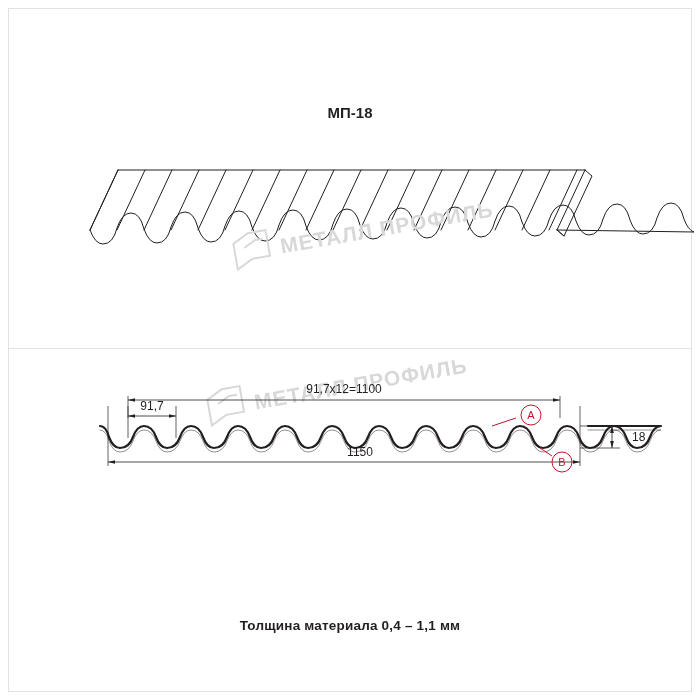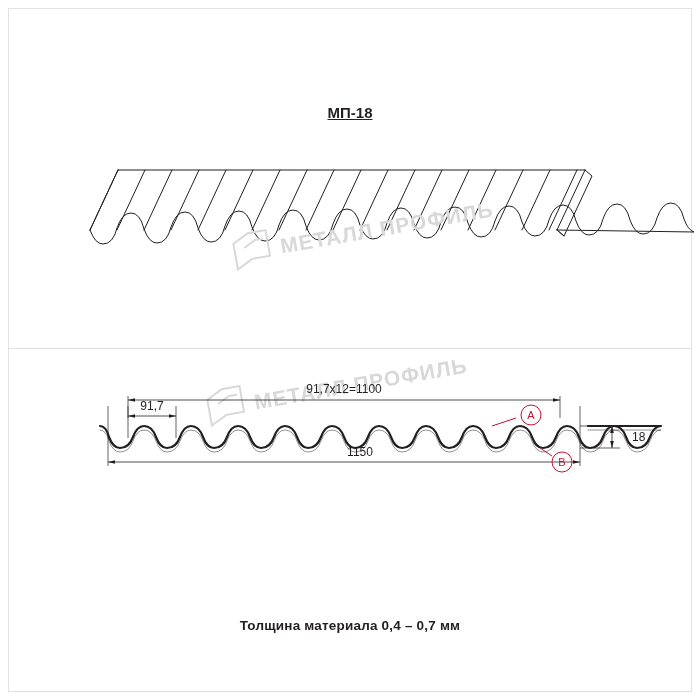--- a/index.html
+++ b/index.html
@@ -40,21 +40,20 @@
     letter-spacing: 0.5px;
   }
   .subtitle {
     position: absolute;
     top: 104px;
     left: 0;
     width: 700px;
     text-align: center;
     font-size: 15px;
     font-weight: bold;
-    text-decoration: underline;
   }
   .footer {
     position: absolute;
     top: 618px;
     left: 0;
     width: 700px;
     text-align: center;
     font-size: 13.5px;
     font-weight: bold;
     letter-spacing: 0.2px;
@@ -232,15 +231,15 @@
     </g>
     <text class="callout-text" x="531" y="71" text-anchor="middle">A</text>
     <text class="callout-text" x="562" y="118" text-anchor="middle">B</text>
 
     <text class="dim-text" x="344" y="45" text-anchor="middle">91,7х12=1100</text>
     <text class="dim-text" x="152" y="62" text-anchor="middle">91,7</text>
     <text class="dim-text" x="360" y="108" text-anchor="middle">1150</text>
     <text class="dim-text" x="632" y="93" text-anchor="start">18</text>
   </svg>
 
-  <div class="footer">Толщина материала 0,4 – 0,7 мм</div>
+  <div class="footer">Толщина материала 0,4 – 1,1 мм</div>
 
 </div>
 
 </body></html>

